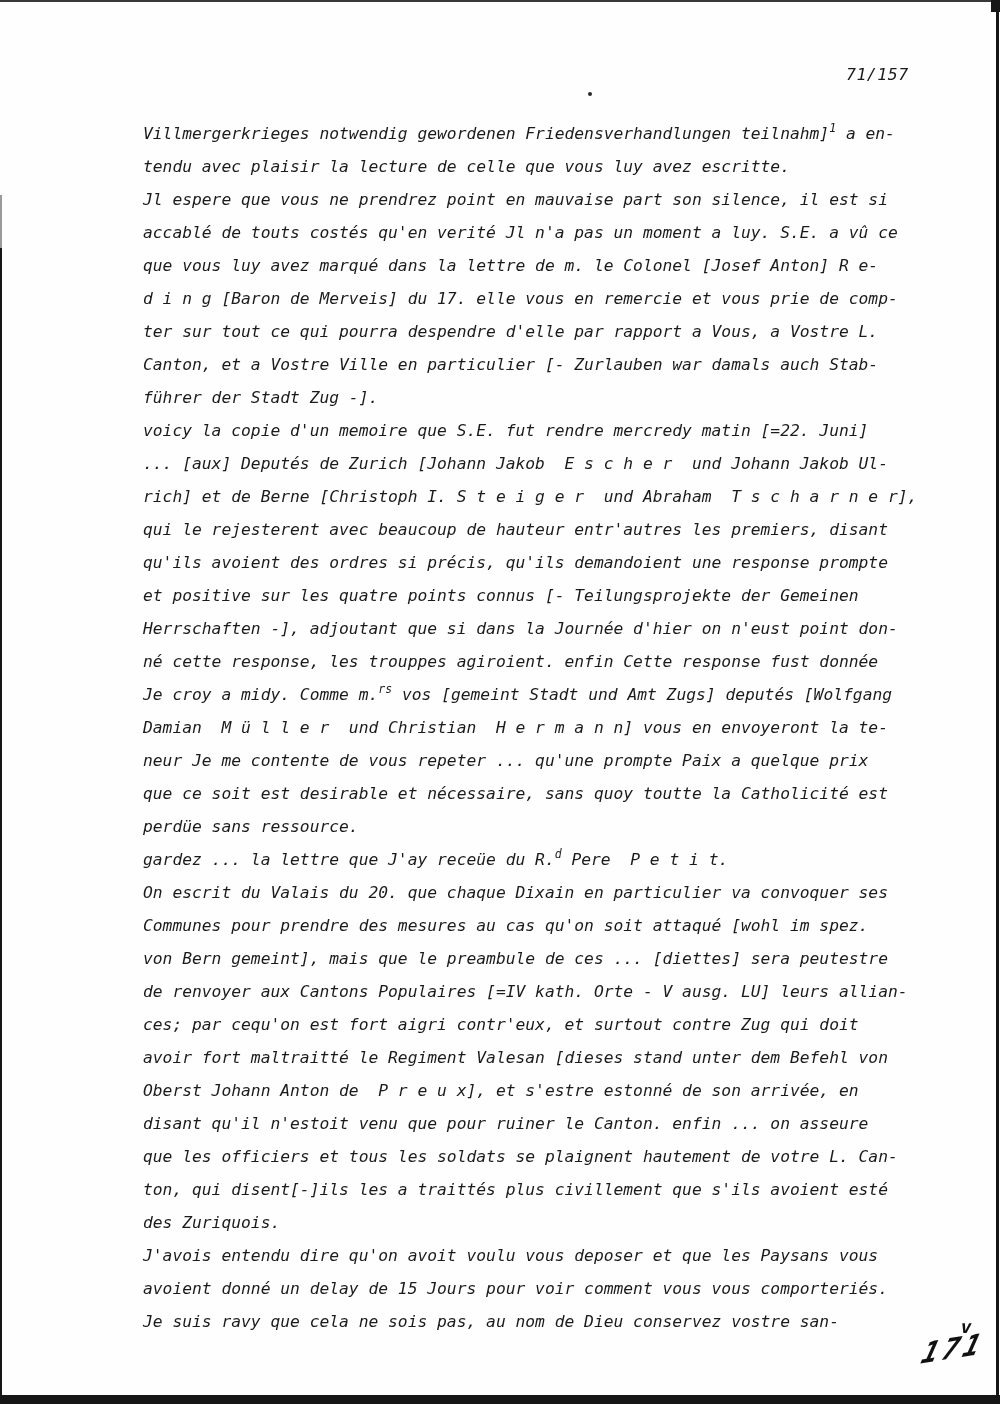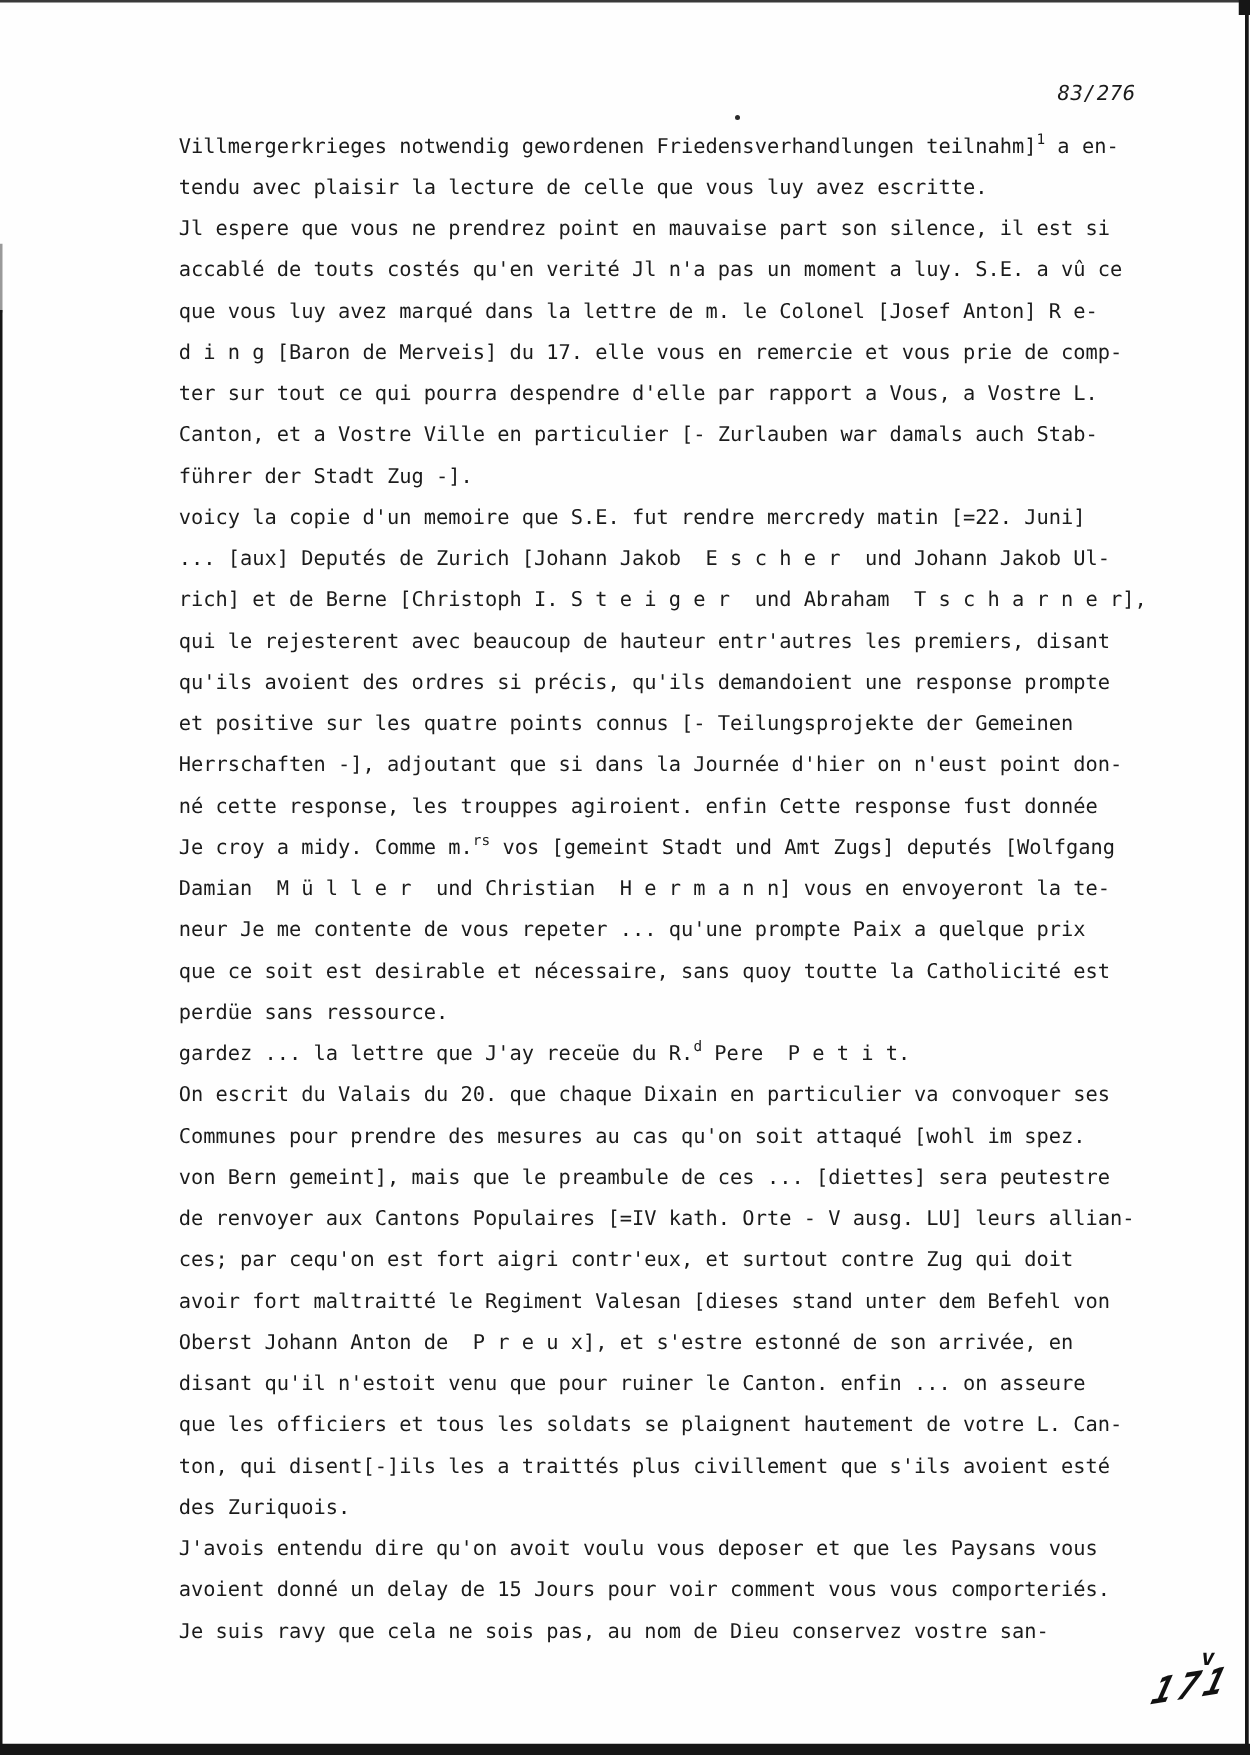--- a/index.html
+++ b/index.html
@@ -38,21 +38,22 @@
     left: 588px;
     top: 92px;
     width: 4px;
     height: 4px;
     border-radius: 50%;
     background: #2a2a2a;
   }
   .text-block {
     position: absolute;
     left: 143px;
-    top: 100px;
+    top: 117px;
+    font-style: italic;
     font-size: 16.3px;
     line-height: 33px;
     white-space: pre;
   }
   .line { height: 33px; }
   .line sup {
     font-size: 11.5px;
     line-height: 0;
     position: relative;
     top: -7px;
@@ -84,21 +85,21 @@
 
 <div class="page">
 
   <div class="edge edge-top"></div>
   <div class="edge-left-gray edge"></div>
   <div class="edge edge-left"></div>
   <div class="edge edge-right"></div>
   <div class="edge edge-bottom"></div>
   <div class="corner-nub"></div>
 
-  <div class="page-number">83/276</div>
+  <div class="page-number">71/157</div>
 
   <div class="stray-dot"></div>
 
   <div class="text-block" id="text-block"><div class="line"><span>Villmergerkrieges notwendig gewordenen Friedensverhandlungen teilnahm]</span><sup>1</sup><span> a en-</span></div><div class="line"><span>tendu avec plaisir la lecture de celle que vous luy avez escritte.</span></div><div class="line"><span>Jl espere que vous ne prendrez point en mauvaise part son silence, il est si</span></div><div class="line"><span>accablé de touts costés qu'en verité Jl n'a pas un moment a luy. S.E. a vû ce</span></div><div class="line"><span>que vous luy avez marqué dans la lettre de m. le Colonel [Josef Anton] R e-</span></div><div class="line"><span>d i n g [Baron de Merveis] du 17. elle vous en remercie et vous prie de comp-</span></div><div class="line"><span>ter sur tout ce qui pourra despendre d'elle par rapport a Vous, a Vostre L.</span></div><div class="line"><span>Canton, et a Vostre Ville en particulier [- Zurlauben war damals auch Stab-</span></div><div class="line"><span>führer der Stadt Zug -].</span></div><div class="line"><span>voicy la copie d'un memoire que S.E. fut rendre mercredy matin [=22. Juni]</span></div><div class="line"><span>... [aux] Deputés de Zurich [Johann Jakob  E s c h e r  und Johann Jakob Ul-</span></div><div class="line"><span>rich] et de Berne [Christoph I. S t e i g e r  und Abraham  T s c h a r n e r],</span></div><div class="line"><span>qui le rejesterent avec beaucoup de hauteur entr'autres les premiers, disant</span></div><div class="line"><span>qu'ils avoient des ordres si précis, qu'ils demandoient une response prompte</span></div><div class="line"><span>et positive sur les quatre points connus [- Teilungsprojekte der Gemeinen</span></div><div class="line"><span>Herrschaften -], adjoutant que si dans la Journée d'hier on n'eust point don-</span></div><div class="line"><span>né cette response, les trouppes agiroient. enfin Cette response fust donnée</span></div><div class="line"><span>Je croy a midy. Comme m.</span><sup>rs</sup><span> vos [gemeint Stadt und Amt Zugs] deputés [Wolfgang</span></div><div class="line"><span>Damian  M ü l l e r  und Christian  H e r m a n n] vous en envoyeront la te-</span></div><div class="line"><span>neur Je me contente de vous repeter ... qu'une prompte Paix a quelque prix</span></div><div class="line"><span>que ce soit est desirable et nécessaire, sans quoy toutte la Catholicité est</span></div><div class="line"><span>perdüe sans ressource.</span></div><div class="line"><span>gardez ... la lettre que J'ay receüe du R.</span><sup>d</sup><span> Pere  P e t i t.</span></div><div class="line"><span>On escrit du Valais du 20. que chaque Dixain en particulier va convoquer ses</span></div><div class="line"><span>Communes pour prendre des mesures au cas qu'on soit attaqué [wohl im spez.</span></div><div class="line"><span>von Bern gemeint], mais que le preambule de ces ... [diettes] sera peutestre</span></div><div class="line"><span>de renvoyer aux Cantons Populaires [=IV kath. Orte - V ausg. LU] leurs allian-</span></div><div class="line"><span>ces; par cequ'on est fort aigri contr'eux, et surtout contre Zug qui doit</span></div><div class="line"><span>avoir fort maltraitté le Regiment Valesan [dieses stand unter dem Befehl von</span></div><div class="line"><span>Oberst Johann Anton de  P r e u x], et s'estre estonné de son arrivée, en</span></div><div class="line"><span>disant qu'il n'estoit venu que pour ruiner le Canton. enfin ... on asseure</span></div><div class="line"><span>que les officiers et tous les soldats se plaignent hautement de votre L. Can-</span></div><div class="line"><span>ton, qui disent[-]ils les a traittés plus civillement que s'ils avoient esté</span></div><div class="line"><span>des Zuriquois.</span></div><div class="line"><span>J'avois entendu dire qu'on avoit voulu vous deposer et que les Paysans vous</span></div><div class="line"><span>avoient donné un delay de 15 Jours pour voir comment vous vous comporteriés.</span></div><div class="line"><span>Je suis ravy que cela ne sois pas, au nom de Dieu conservez vostre san-</span></div></div>
 
   <span class="hw-check">v</span>
   <span class="hw-note">171</span>
 
 </div>
 

